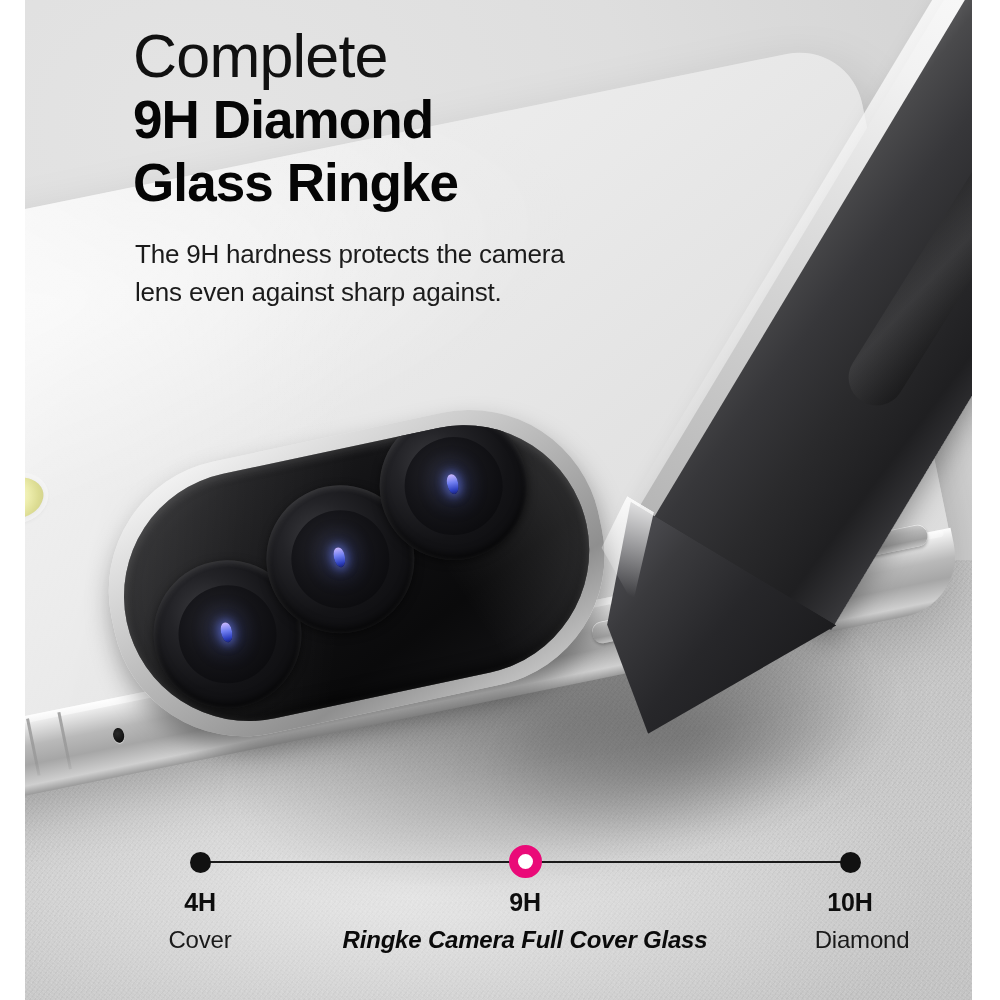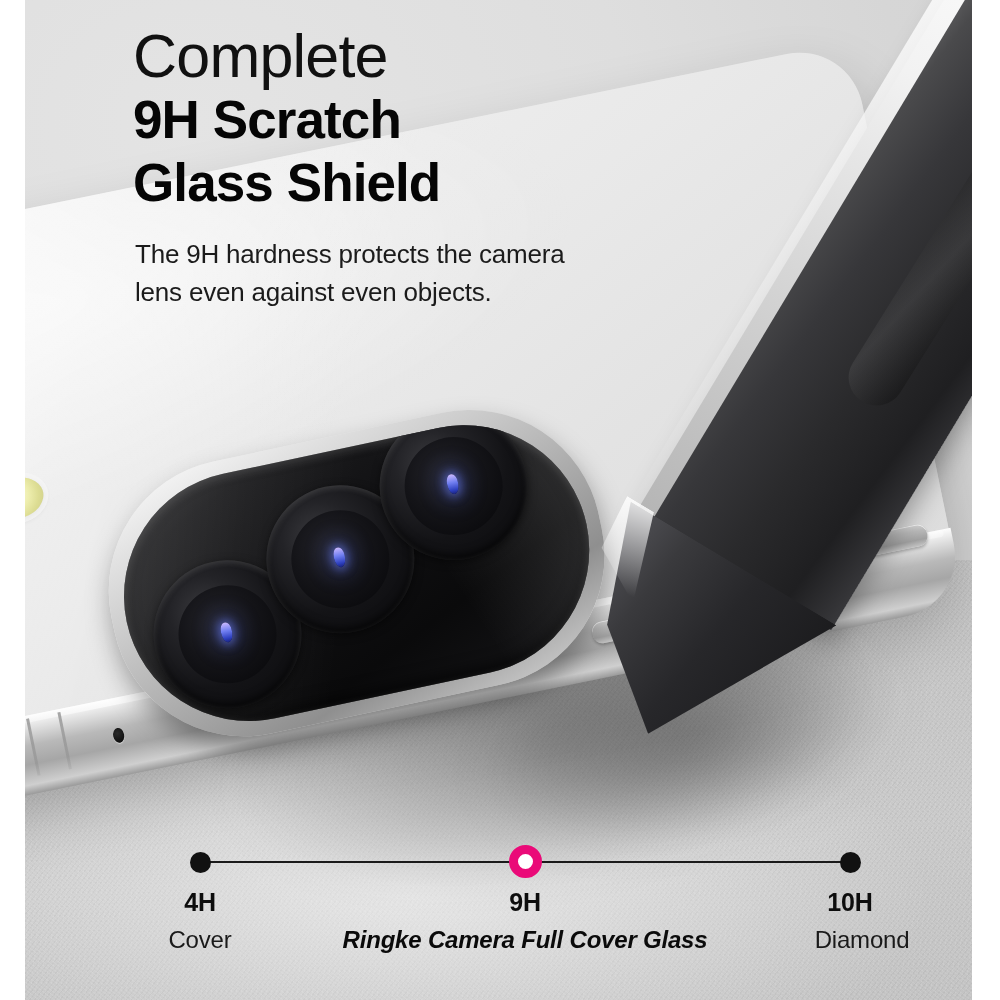--- a/index.html
+++ b/index.html
@@ -438,23 +438,23 @@
       <div class="knife-groove"></div>
       <div class="knife-edge-hi2"></div>
       <div class="knife-edge-hi"></div>
 
       <div class="knife-tip"></div>
       <div class="knife-tip-hi"></div>
     </div>
 
     <div class="copy">
       <h1 class="headline-light">Complete</h1>
-      <h1 class="headline-bold">9H Scratch</h1>
-      <h1 class="headline-bold">Glass Shield</h1>
-      <p class="subcopy">The 9H hardness protects the camera lens even against even objects.</p>
+      <h1 class="headline-bold">9H Diamond</h1>
+      <h1 class="headline-bold">Glass Ringke</h1>
+      <p class="subcopy">The 9H hardness protects the camera lens even against sharp against.</p>
     </div>
 
     <div class="scale">
       <div class="scale-track"></div>
 
       <div class="node dot" style="left:25px;"></div>
       <div class="node ring" style="left:350px;"></div>
       <div class="node dot" style="left:675px;"></div>
 
       <div class="node-label" style="left:25px;">4H</div>

